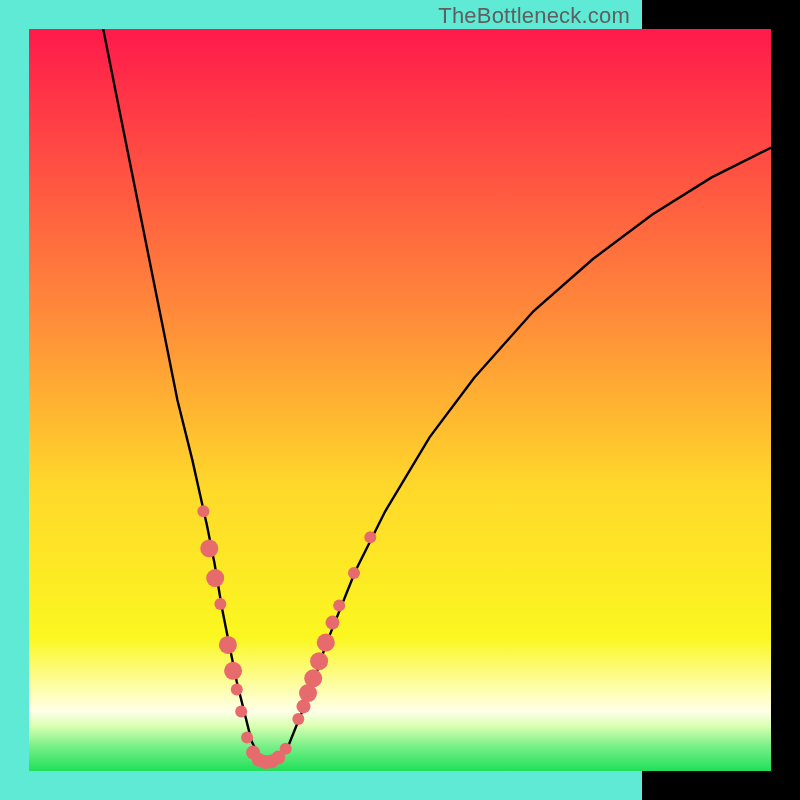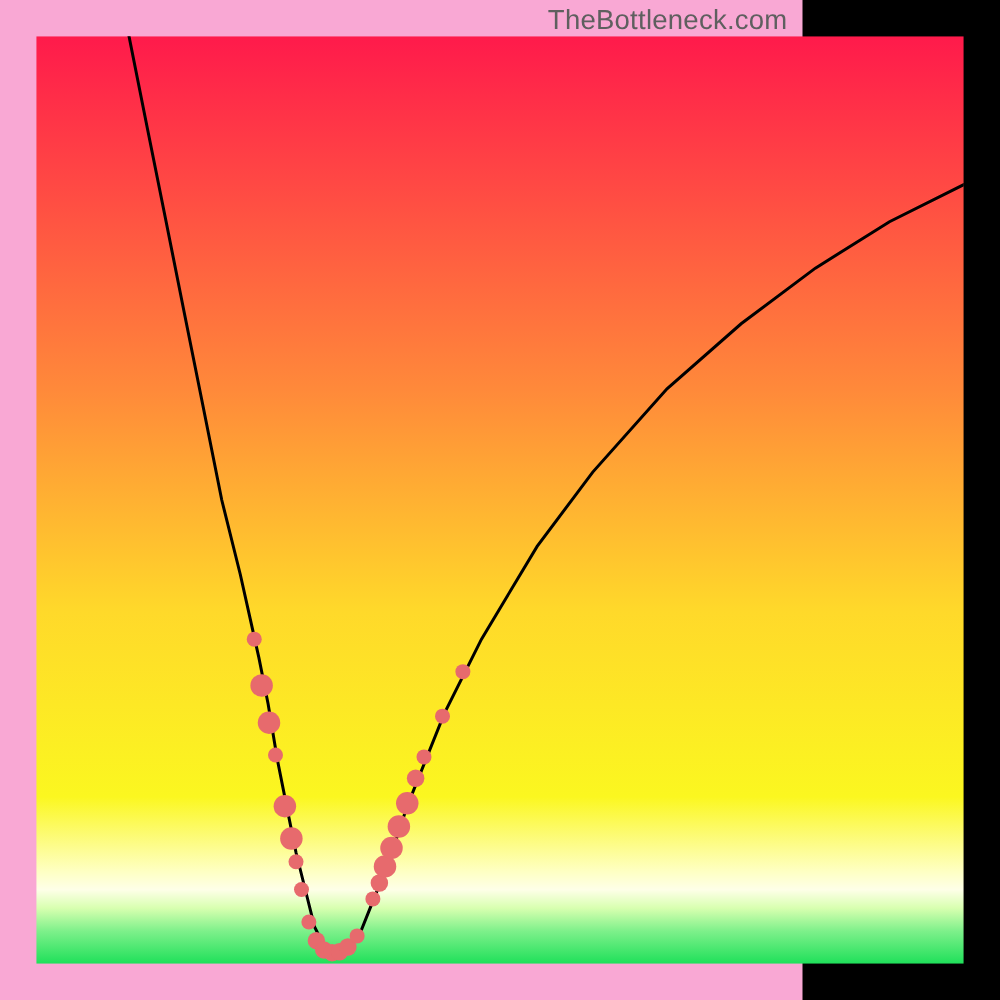--- a/index.html
+++ b/index.html
@@ -8,21 +8,21 @@
     width: 800px;
     height: 800px;
     overflow: hidden;
     background: #000;
     font-family: Arial, Helvetica, sans-serif;
   }
   .wrap {
     position: relative;
     width: 642px;
     height: 800px;
-    background: #f9a8d4;
+    background: #5eead4;
   }
   .watermark {
     position: absolute;
     top: 3px;
     right: 12px;
     color: #5f5f5f;
     font-size: 22px;
     font-weight: 500;
     letter-spacing: 0.2px;
     z-index: 10;

